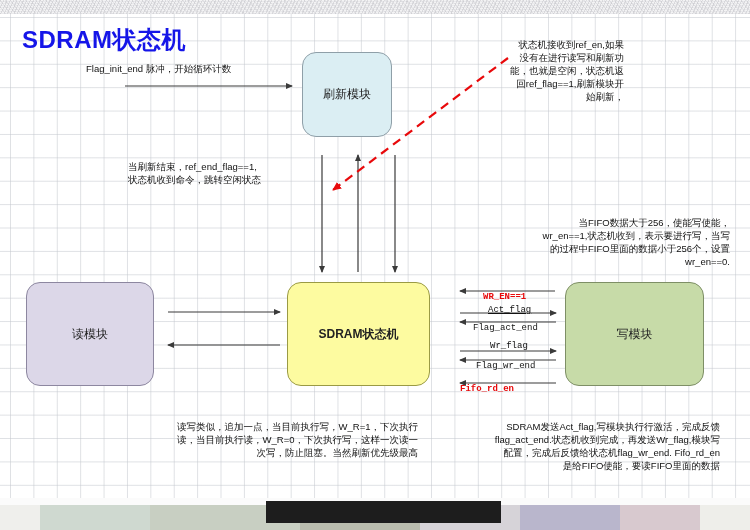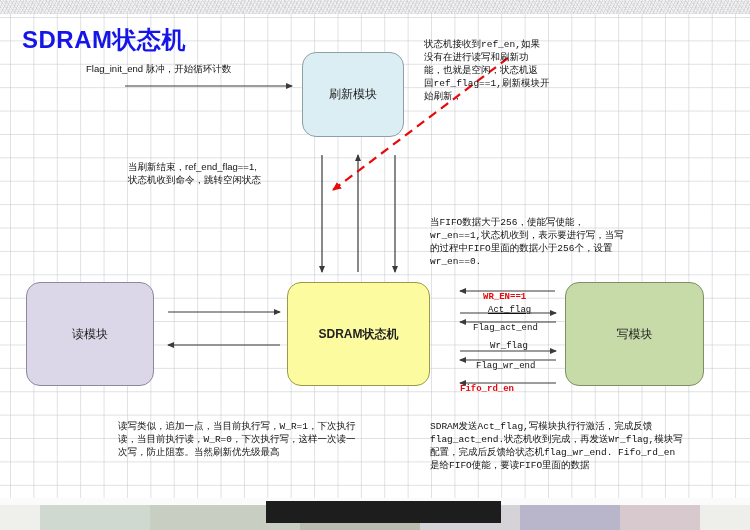--- a/index.html
+++ b/index.html
@@ -100,21 +100,21 @@
     display: flex;
     align-items: center;
     justify-content: center;
     font-size: 12px;
     color: #222;
     text-align: center;
     box-sizing: border-box;
   }
   #box-refresh {
     left: 302px; top: 52px;
-    width: 102px; height: 85px;
+    width: 90px; height: 85px;
     background: #dbeef3;
     border: 1.3px solid #8f9fa8;
   }
   #box-read {
     left: 26px; top: 282px;
     width: 128px; height: 104px;
     background: #dcd7e8;
     border: 1.3px solid #8d87a0;
   }
   #box-fsm {
@@ -133,21 +133,21 @@
   #box-fsm .box-label { font-size: 12px; font-weight: bold; }
 
   
   .note {
     position: absolute;
     font-size: 9.5px;
     line-height: 13px;
     color: #111;
     white-space: pre-line;
   }
-  .note.center { text-align: left; font-family: Liberation Mono, monospace; }
+  .note.center { text-align: right; }
   .note.left   { text-align: left; }
 
   #note-init      { left: 86px;  top: 62px;  width: 230px; }
   #note-refresh-end { left: 128px; top: 160px; width: 200px; }
   #note-ref-en    { left: 424px; top: 38px;  width: 200px; }
   #note-count     { left: 404px; top: 150px; width: 230px; }
   #note-fifo      { left: 430px; top: 216px; width: 300px; }
   #note-rw        { left: 118px; top: 420px; width: 300px; }
   #note-seq       { left: 430px; top: 420px; width: 290px; }
 

